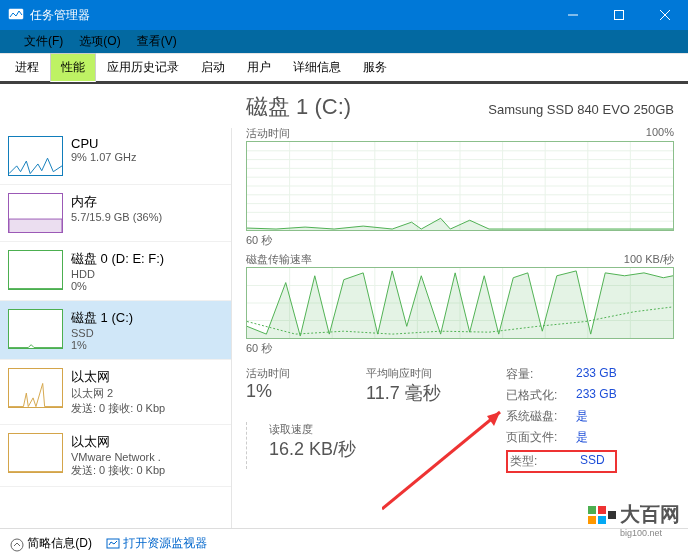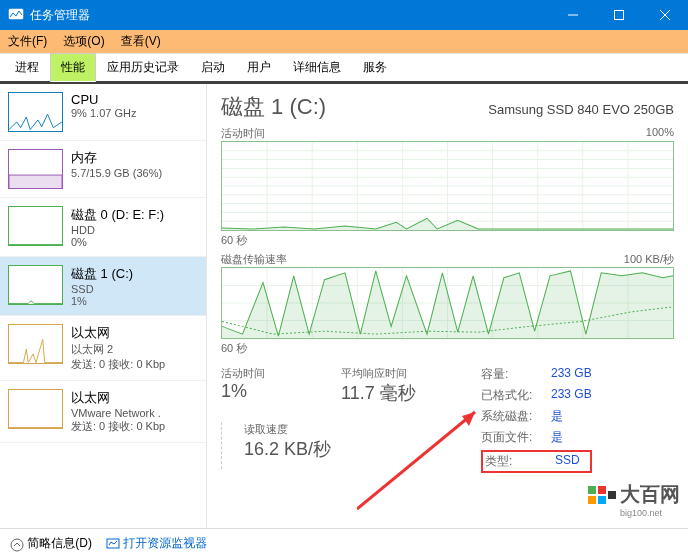--- a/index.html
+++ b/index.html
@@ -1,27 +1,27 @@
 <!DOCTYPE html>
 <html><head>
 <meta charset="utf-8">
 <style>
   * { box-sizing: border-box; margin: 0; padding: 0; }
   body { font-family: "Microsoft YaHei", "Segoe UI", sans-serif; font-size: 12px; background: #fff; width: 688px; height: 558px; overflow: hidden; position: relative; }
   .titlebar { background: #0078d7; color: #fff; height: 30px; display: flex; align-items: center; padding: 0 0 0 8px; }
   .titlebar .icon { width: 16px; height: 16px; margin-right: 6px; display: inline-flex; align-items: center; }
   .titlebar .title { flex: 1; font-size: 12px; }
   .titlebar .win-btn { width: 46px; height: 30px; display: inline-flex; align-items: center; justify-content: center; color: #fff; }
-  .menubar { height: 24px; border-bottom: 1px solid #e5e5e5; display: flex; align-items: center; padding: 0 0; background:#fdba74; }
+  .menubar { height: 24px; border-bottom: 1px solid #e5e5e5; display: flex; align-items: center; padding: 0 16px; background:#0369a1; }
   .menubar span { padding: 3px 8px; cursor: pointer; }
   .tabs { height: 30px; display: flex; align-items: flex-end; padding: 0 4px; border-bottom: 3px solid #404040; font-size: 12px; background:#fff;}
   .tab { padding: 5px 10px; border: 1px solid transparent; border-bottom: none; cursor: pointer; }
   .tab.selected { border: 1px solid #ccc; border-bottom: 1px solid #fff; margin-bottom: -1px; background: #bef264; }
   .content { display: flex; height: calc(100% - 30px - 24px - 30px - 30px); }
-  .sidebar { width: 207px; border-right: 1px solid #e5e5e5; overflow-y: auto; }
+  .sidebar { width: 232px; border-right: 1px solid #e5e5e5; overflow-y: auto; margin-top: 44px; }
   .side-item { display: flex; align-items: flex-start; padding: 8px 8px; border-bottom: 1px solid #f0f0f0; cursor: pointer; }
   .side-item.selected { background: #d0e7f8; }
   .thumb { width: 55px; height: 40px; border: 1px solid #117dbb; margin-right: 8px; position: relative; background:#fff; flex-shrink:0;}
   .thumb svg { position:absolute; inset:0; }
   .side-text .name { font-size: 13px; color:#000; }
   .side-text .sub { color: #555; font-size: 11px; white-space: nowrap; }
   .main { flex: 1; padding: 8px 14px; position: relative; overflow:hidden;}
   .hdr { display: flex; justify-content: space-between; align-items: baseline; margin-bottom: 4px; }
   .hdr-title { font-size: 22px; color: #555; }
   .hdr-sub { font-size: 13px; color: #444; }
@@ -40,21 +40,21 @@
   .stat-value { font-size: 18px; color: #555; }
   .stats-right { font-size: 12px; color:#555; }
   .stats-right .row { display:flex; margin-bottom:4px; }
   .stats-right .k { width: 70px; color:#666;}
   .stats-right .v { color:#1d4ed8;}
   .highlight { border: 2px solid #e33; padding:1px 2px; display:inline-block;}
   .footer { height: 30px; border-top: 1px solid #ddd; display: flex; align-items: center; padding: 0 10px; font-size: 12px; }
   .footer .expand { display:flex; align-items:flex-end; cursor:pointer; margin-right:14px;}
   .footer .link { color: #0066cc; cursor:pointer; display:flex; align-items:center;}
   .arrow-annot { position:absolute; pointer-events:none; }
-  .watermark { position:absolute; right:8px; bottom:40px; display:flex; align-items:center; gap:4px;}
+  .watermark { position:absolute; right:8px; bottom:20px; display:flex; align-items:center; gap:4px;}
   .watermark .txt { font-size:20px; color:#555; font-weight:bold;}
   .watermark .sub { font-size:9px; color:#888; display:block;}
 </style>
 </head>
 <body>
 
 <div class="titlebar">
   <span class="icon">
     <svg width="16" height="16" viewBox="0 0 16 16">
         <rect x="1" y="2" width="14" height="10" fill="#fff" stroke="#fff" stroke-width="0.5" rx="1"></rect>

